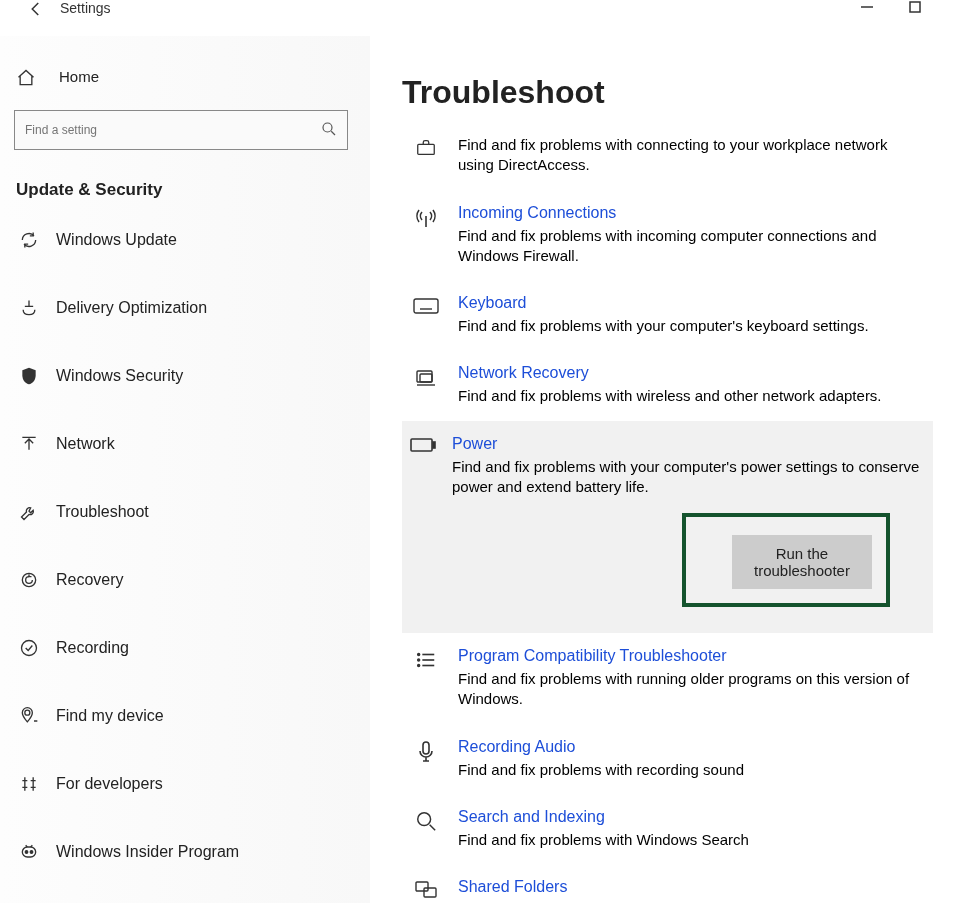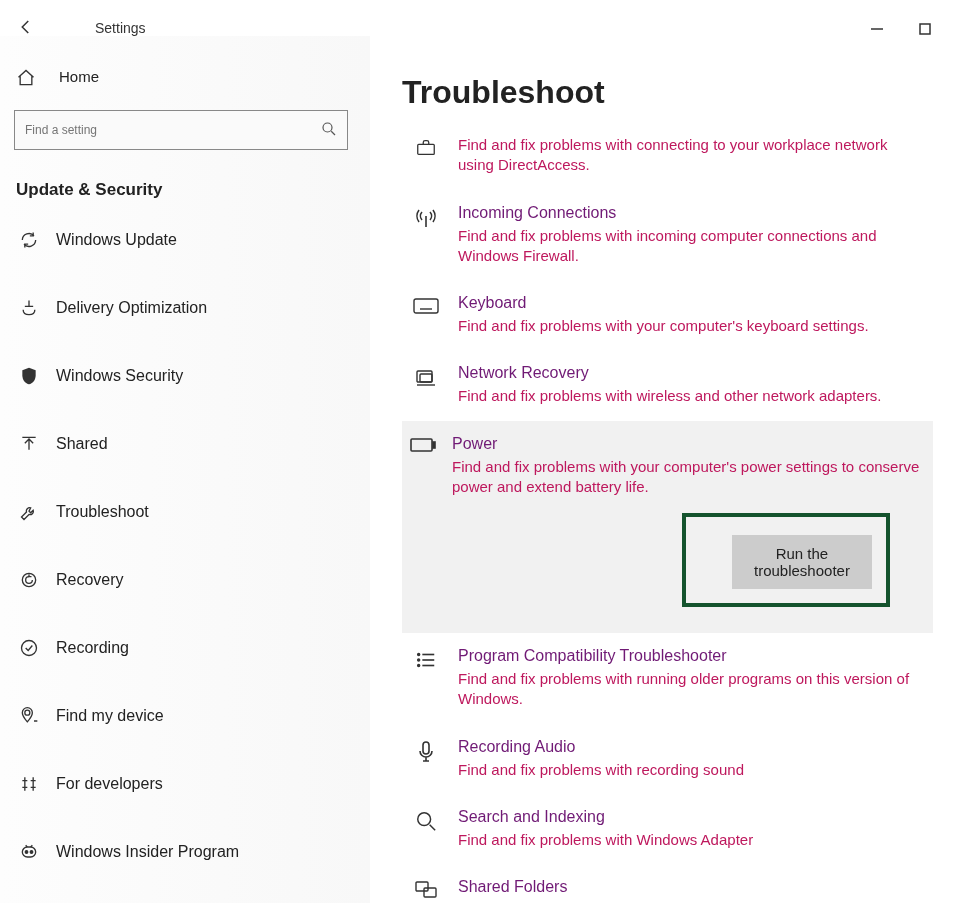--- a/index.html
+++ b/index.html
@@ -8,24 +8,23 @@
     font-size: 15px;
     color: #222;
     background: #fff;
     width: 953px;
     height: 903px;
     overflow: hidden;
   }
   .window { display: flex; flex-direction: column; height: 100%; }
   .titlebar {
     display: flex;
-    align-items: flex-end;
+    align-items: flex-start;
     height: 36px;
-    padding: 0 6px;
-    gap: 45px;
+    padding: 0 16px;
   }
   .titlebar .back { width: 40px; display:flex; align-items:center; justify-content:center; cursor:pointer;}
   .titlebar .title { flex:1; font-size: 14px; color:#333; padding-left:4px;}
   .titlebar .wincontrols { display:flex; gap: 24px; padding-right: 10px;}
   .wincontrols div { width:24px; display:flex; align-items:center; justify-content:center; cursor:pointer;}
   .body { display:flex; flex:1; min-height:0;}
   .sidebar {
     width: 370px;
     padding: 22px 18px 0 10px;
     background: linear-gradient(to right, #fdfdfd, #f8f8f8);
@@ -57,22 +56,22 @@
     padding: 38px 20px 0 32px;
     position:relative;
     overflow:hidden;
   }
   .content h1 { font-size: 32px; font-weight:600; margin-bottom: 10px;}
   .ts-list { display:flex; flex-direction:column; }
   .ts-item { display:flex; gap: 16px; padding: 14px 8px 14px 8px; }
   .ts-item.selected { background:#f1f1f1; padding-bottom: 26px;}
   .ts-icon { width: 32px; display:flex; justify-content:center; padding-top:2px; color:#333;}
   .ts-body { flex:1; }
-  .ts-title { font-size: 16px; color:#701a75; margin-bottom:4px;}
-  .ts-desc { font-size: 15px; color:#be185d; line-height:1.35;}
+  .ts-title { font-size: 16px; color:#1d4ed8; margin-bottom:4px;}
+  .ts-desc { font-size: 15px; color:#000000; line-height:1.35;}
   .run-wrap {
     margin-top: 10px;
     display:flex;
     justify-content:flex-end;
     padding-right: 26px;
   }
   .run-btn {
     background:#ccc;
     border:none;
     padding: 10px 22px;
@@ -163,21 +162,21 @@
               </svg>
             </span>
           <span>Windows Security</span>
         </div>
         <div class="nav-item">
           <span class="nicon">
               <svg width="20" height="20" viewBox="0 0 24 24" fill="none" stroke="#333" stroke-width="1.6">
                 <path d="M12 19V6M7 11l5-5 5 5M4 4h16"></path>
               </svg>
             </span>
-          <span>Shared</span>
+          <span>Network</span>
         </div>
         <div class="nav-item">
           <span class="nicon">
               <svg width="20" height="20" viewBox="0 0 24 24" fill="none" stroke="#333" stroke-width="1.6">
                 <path d="M14 7a4 4 0 0 0-5 5l-6 6 3 3 6-6a4 4 0 0 0 5-5l-3 3-2-2z"></path>
               </svg>
             </span>
           <span>Troubleshoot</span>
         </div>
         <div class="nav-item">
@@ -341,21 +340,21 @@
 
         <div class="ts-item">
           <div class="ts-icon">
               <svg width="22" height="22" viewBox="0 0 24 24" fill="none" stroke="#333" stroke-width="1.6">
                 <circle cx="10" cy="10" r="7"></circle>
                 <line x1="16" y1="16" x2="22" y2="22"></line>
               </svg>
             </div>
           <div class="ts-body">
             <div class="ts-title">Search and Indexing</div>
-            <div class="ts-desc">Find and fix problems with Windows Adapter</div>
+            <div class="ts-desc">Find and fix problems with Windows Search</div>
           </div>
         </div>
 
         <div class="ts-item">
           <div class="ts-icon">
               <svg width="24" height="22" viewBox="0 0 24 22" fill="none" stroke="#333" stroke-width="1.4">
                 <rect x="2" y="2" width="12" height="9" rx="1"></rect>
                 <rect x="10" y="8" width="12" height="9" rx="1"></rect>
               </svg>
             </div>

